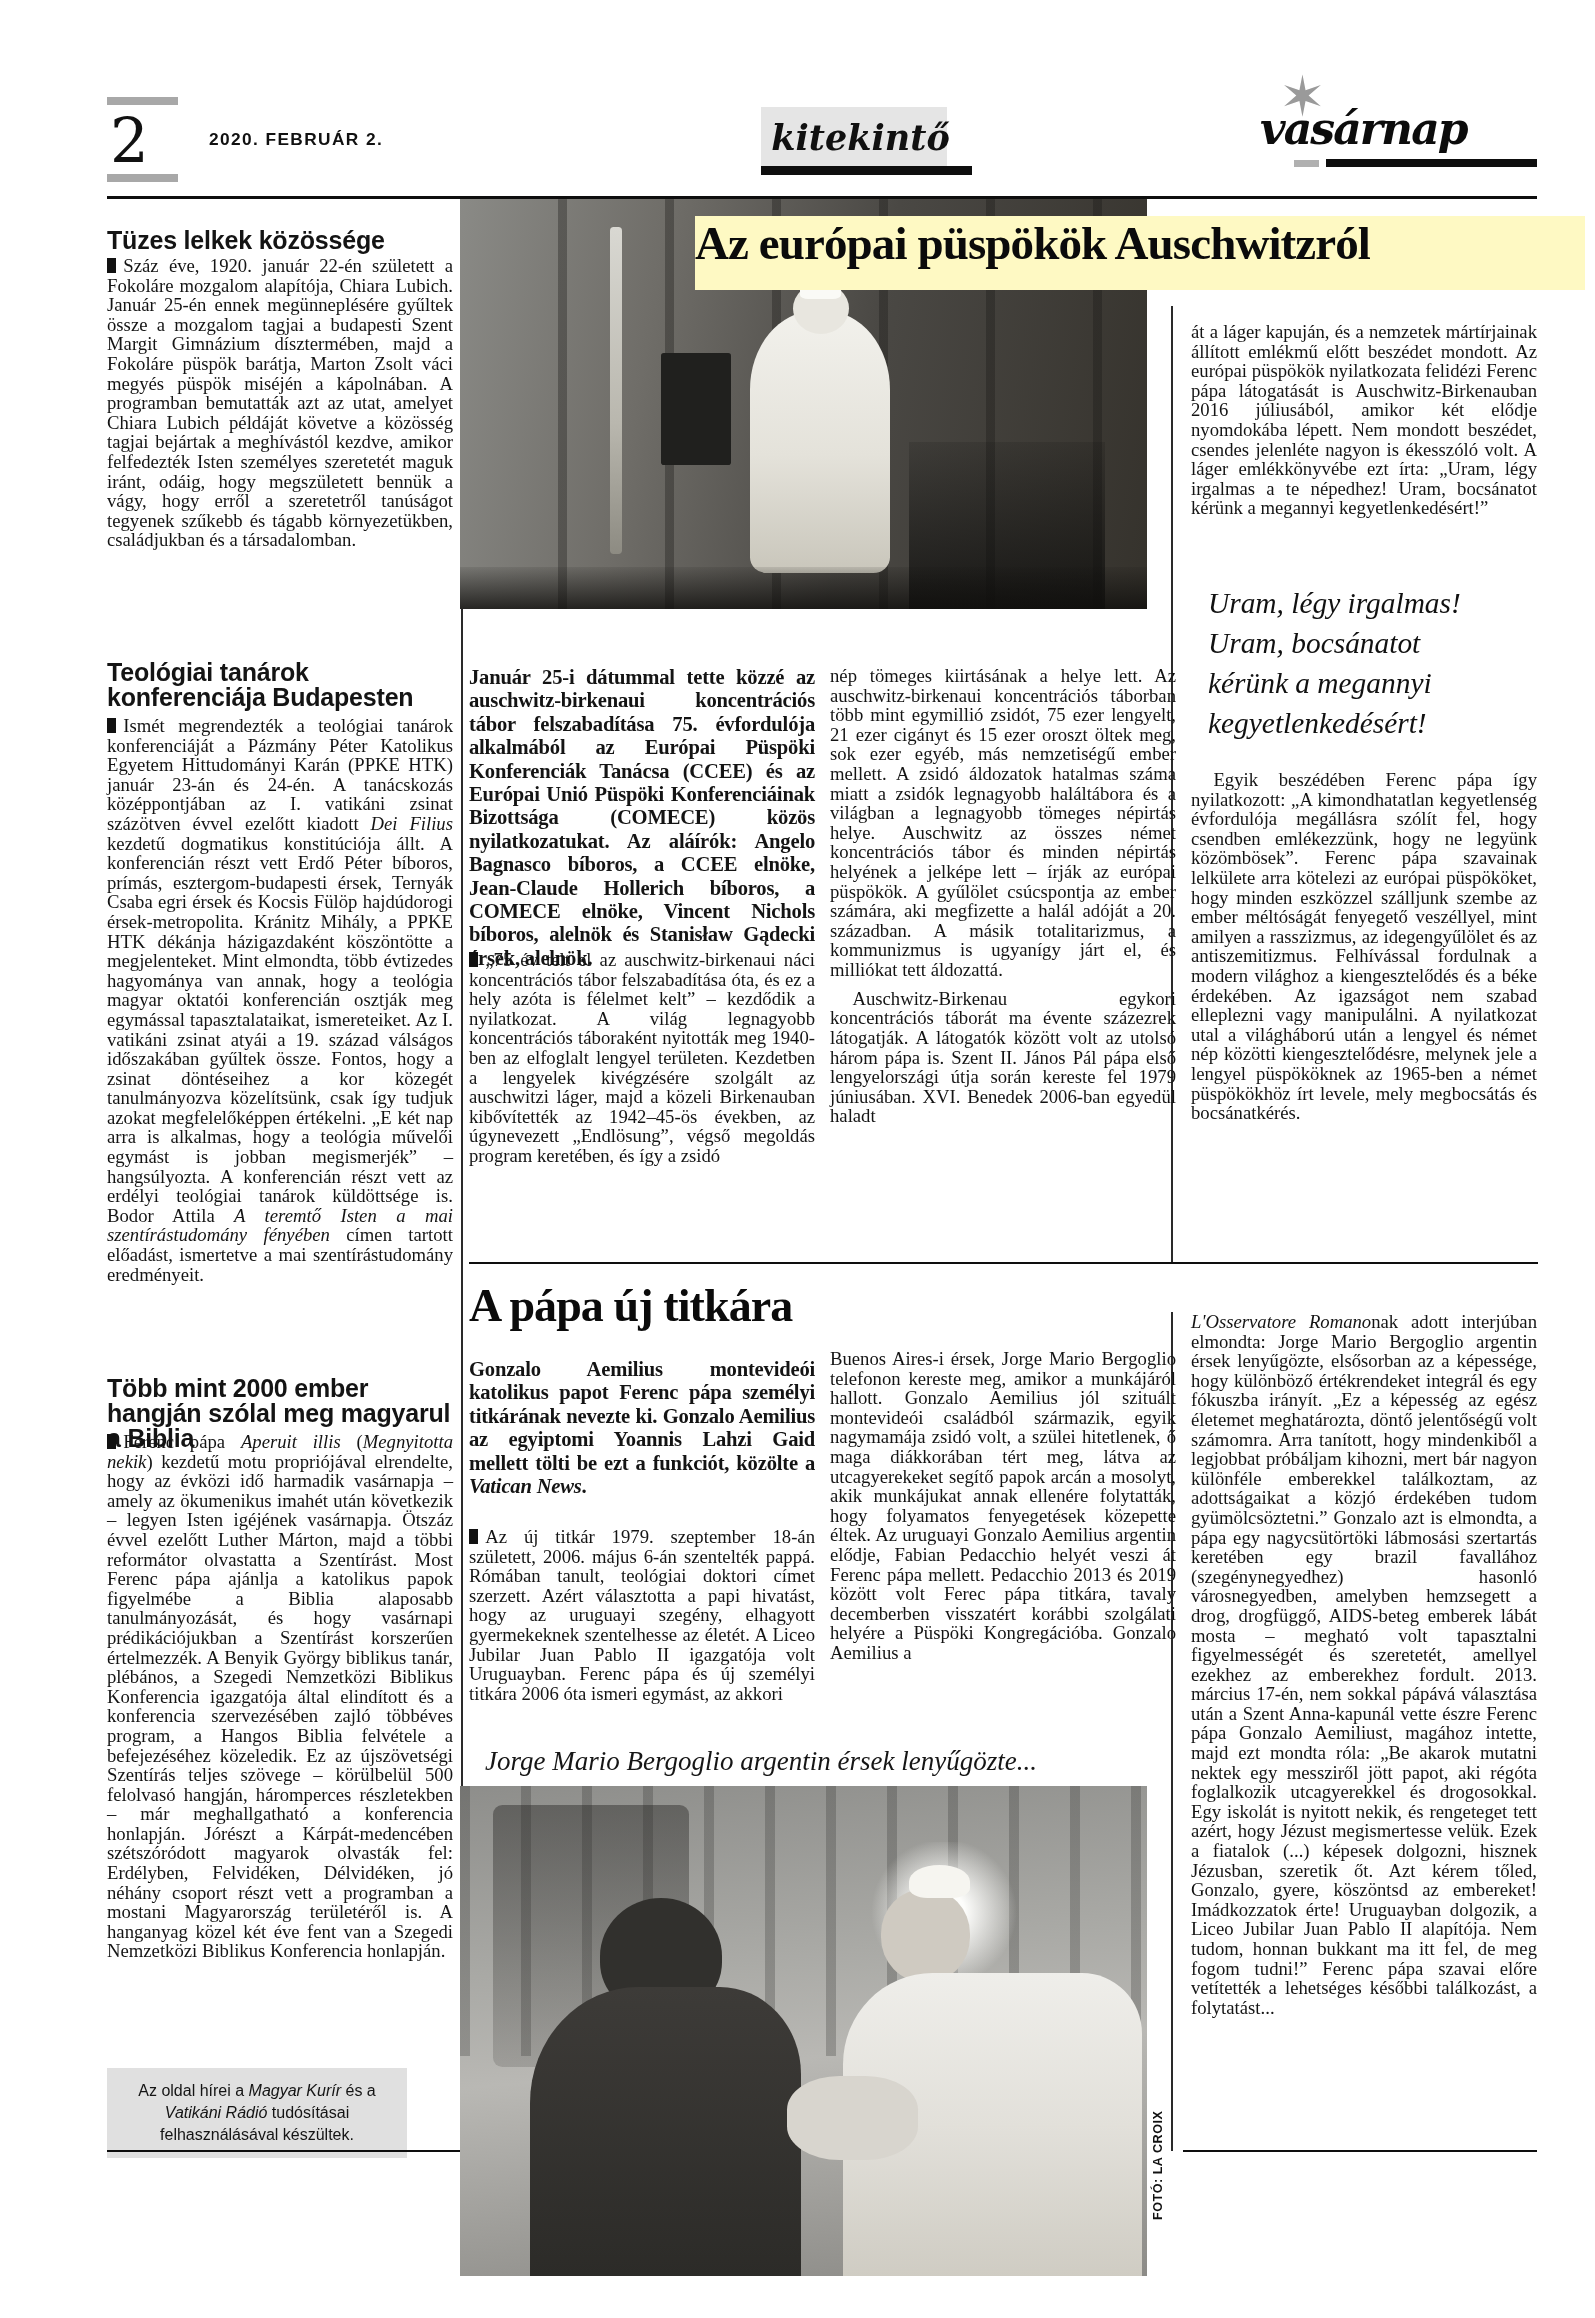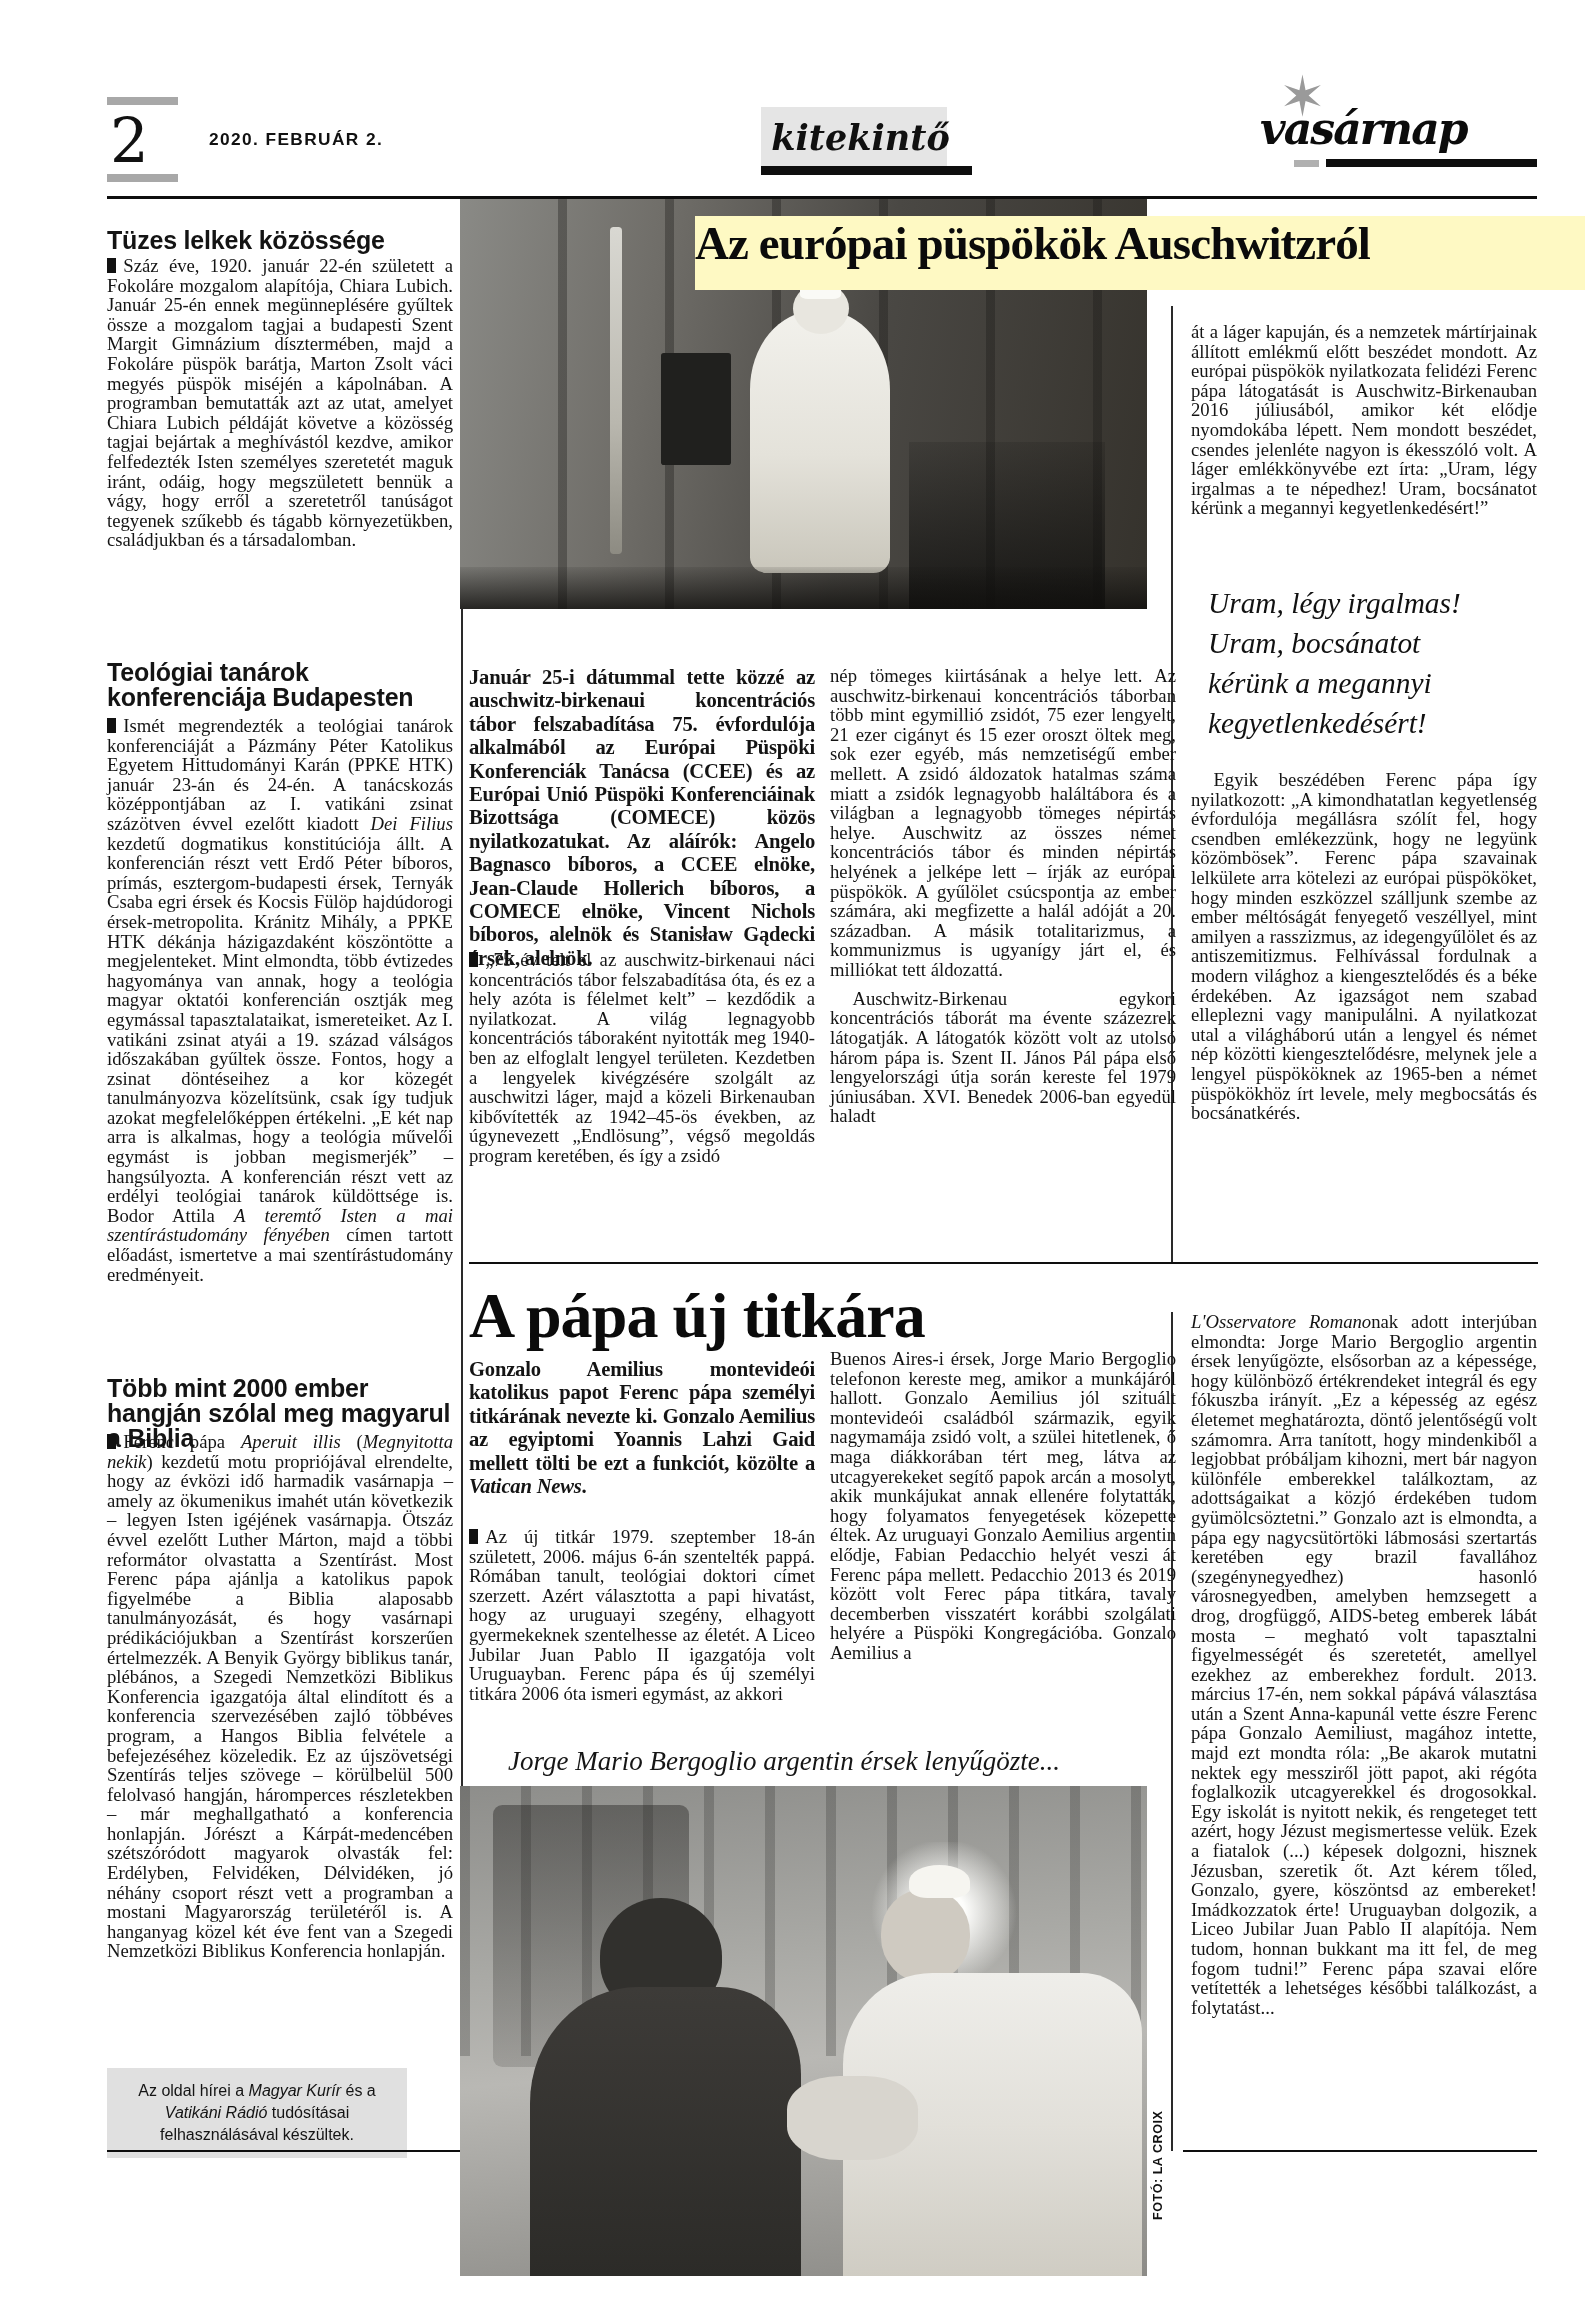--- a/index.html
+++ b/index.html
@@ -9,21 +9,21 @@
   .vr{position:absolute;background:#2a2a2a;width:1.9px;}
   .body-col{position:absolute;width:346px;text-align:justify;font-size:18.7px;line-height:19.6px;}
   .body-col p{margin:0 0 9.3px 0;}
   .ind{text-indent:22.4px;}
   .mk{display:inline-block;width:9.3px;height:15.4px;background:#111;margin-right:7px;vertical-align:-1.4px;}
   .it{font-style:italic;}
   .sans-title{font-family:"Liberation Sans",sans-serif;font-weight:bold;font-size:25px;line-height:25px;letter-spacing:-0.2px;text-align:left;}
   .lede{font-weight:bold;font-size:20.6px;line-height:23.4px;letter-spacing:-0.2px;}
   .head-big{position:absolute;font-weight:bold;letter-spacing:-0.9px;font-family:"Liberation Serif",serif;color:#0b0b0b;white-space:nowrap;}
   .quote{position:absolute;font-style:italic;font-size:29.4px;line-height:40px;color:#111;}
-  .caption{position:absolute;font-style:italic;font-size:27px;color:#161616;margin-left:23px;}
+  .caption{position:absolute;font-style:italic;font-size:27px;color:#161616;}
   .notebox{position:absolute;background:#e0e0e0;font-family:"Liberation Sans",sans-serif;font-size:16px;line-height:22px;text-align:center;padding:12px 14px;box-sizing:border-box;}
   .photo{position:absolute;overflow:hidden;}
   
   .graybar{position:absolute;background:#a8a8a8;}
   .pagenum{position:absolute;font-family:"DejaVu Serif",serif;font-size:61px;line-height:1;color:#111;}
   .date{position:absolute;font-family:"Liberation Sans",sans-serif;font-weight:bold;font-size:17.3px;letter-spacing:1.4px;color:#111;}
   .kitebox{position:absolute;background:#e5e5e5;display:flex;align-items:center;justify-content:center;}
   .kitebox span{font-family:"DejaVu Serif",serif;font-weight:bold;font-style:italic;font-size:35px;color:#101010;}
   .masthead{position:absolute;font-family:"DejaVu Serif",serif;font-weight:bold;font-style:italic;font-size:44px;line-height:1;letter-spacing:-1.9px;color:#0c0c0c;}
   .spark{position:absolute;color:#9a9a9a;font-size:56px;line-height:1;font-family:"DejaVu Sans",sans-serif;}
@@ -112,21 +112,21 @@
     <div>kérünk a megannyi</div>
     <div>kegyetlenkedésért!</div>
   </div>
 
   <div class="body-col" style="left:1191px;top:770px;width:346px;">
     <p class="ind">Egyik beszédében Ferenc pápa így nyilatkozott: „A kimondhatatlan kegyetlenség évfordulója megállásra szólít fel, hogy csendben emlékezzünk, hogy ne legyünk közömbösek”. Ferenc pápa szavainak lelkülete arra kötelezi az európai püspököket, hogy minden eszközzel szálljunk szembe az ember méltóságát fenyegető veszéllyel, mint amilyen a rasszizmus, az idegengyűlölet és az antiszemitizmus. Felhívással fordulnak a modern világhoz a kiengesztelődés és a béke érdekében. Az igazságot nem szabad elleplezni vagy manipulálni. A nyilatkozat utal a világháború után a lengyel és német nép közötti kiengesztelődésre, melynek jele a lengyel püspököknek az 1965-ben a német püspökökhöz írt levele, mely megbocsátás és bocsánatkérés.</p>
   </div>
 
   <div class="hr" style="left:469px;top:1262px;width:1069px;height:2.3px;"></div>
 
-  <div class="head-big" style="left:469px;top:1279px;font-size:64px;">A pápa új titkára</div>
+  <div class="head-big" style="left:469px;top:1279px;font-size:46px;">A pápa új titkára</div>
 
   <div class="body-col" style="left:469px;top:1358px;">
     <p class="lede"><span>Gonzalo Aemilius montevideói katolikus papot Ferenc pápa személyi titkárának nevezte ki. Gonzalo Aemilius az egyiptomi Yoannis Lahzi Gaid mellett tölti be ezt a funkciót, közölte a </span><span class="it">Vatican News</span><span>.</span></p>
   </div>
   <div class="body-col" style="left:469px;top:1527px;">
     <p><span class="mk"></span><span>Az új titkár 1979. szeptember 18-án született, 2006. május 6-án szentelték pappá. Rómában tanult, teológiai doktori címet szerzett. Azért választotta a papi hivatást, hogy az uruguayi szegény, elhagyott gyermekeknek szentelhesse az életét. A Liceo Jubilar Juan Pablo II igazgatója volt Uruguayban. Ferenc pápa és új személyi titkára 2006 óta ismeri egymást, az akkori</span></p>
   </div>
 
   <div class="body-col" style="left:830px;top:1349px;">
     <p>Buenos Aires-i érsek, Jorge Mario Bergoglio telefonon kereste meg, amikor a munkájáról hallott. Gonzalo Aemilius jól szituált montevideói családból származik, egyik nagymamája zsidó volt, a szülei hitetlenek, ő maga diákkorában tért meg, látva az utcagyerekeket segítő papok arcán a mosolyt, akik munkájukat annak ellenére folytatták, hogy folyamatos fenyegetések közepette éltek. Az uruguayi Gonzalo Aemilius argentin elődje, Fabian Pedacchio helyét veszi át Ferenc pápa mellett. Pedacchio 2013 és 2019 között volt Ferec pápa titkára, tavaly decemberben visszatért korábbi szolgálati helyére a Püspöki Kongregációba. Gonzalo Aemilius a</p>

